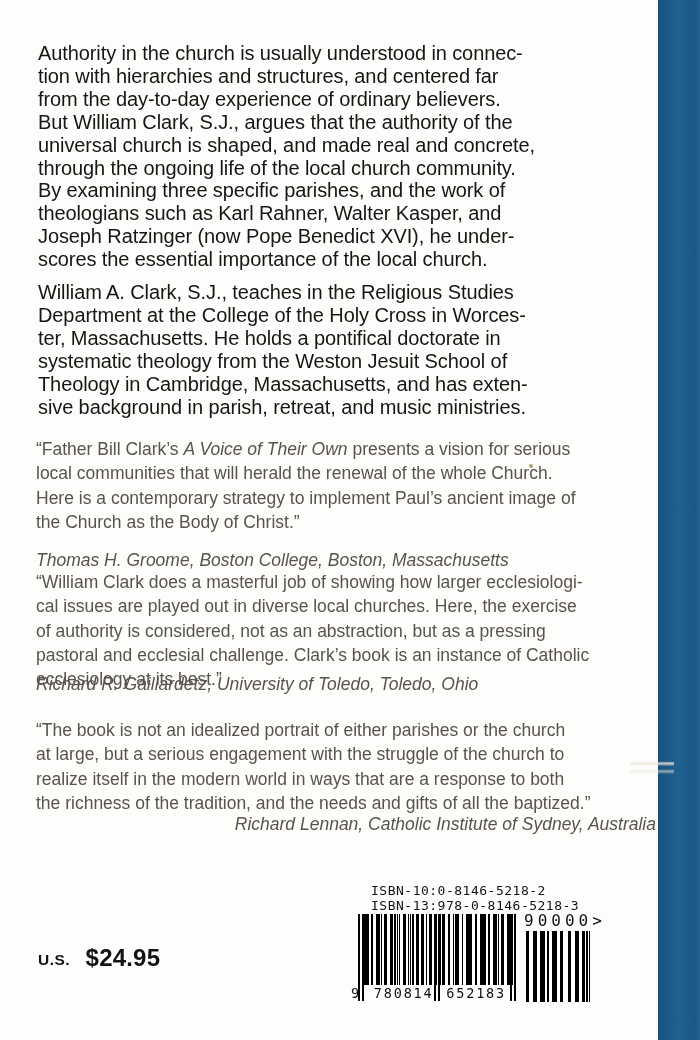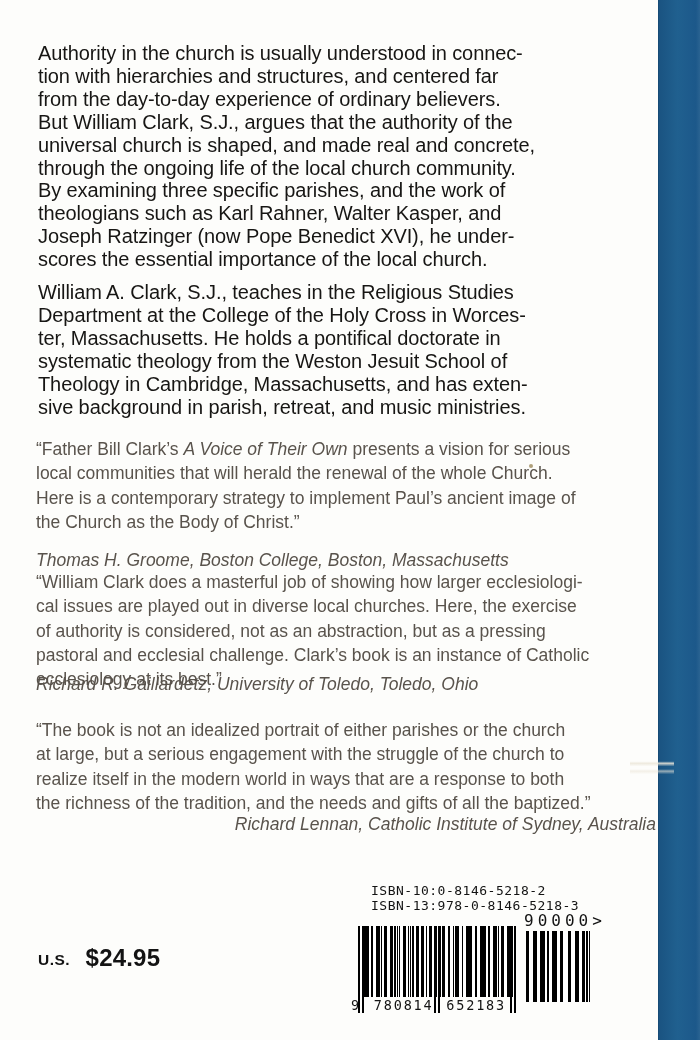--- a/index.html
+++ b/index.html
@@ -37,21 +37,21 @@
   .attr1{top:548px;} .attr2{top:644px;margin-top:28px;} .attr3{top:812px;text-align:right;}
   
   .isbn-block{
     position:absolute;left:371px;top:883px;
     font-family:"DejaVu Sans Mono",monospace;
     font-size:13px;line-height:15px;color:#131313;letter-spacing:0.5px;
     white-space:nowrap;
   }
   
   .barcode{position:absolute;left:352px;top:912px;width:245px;height:92px;}
-  .bc-main{position:absolute;left:6px;top:14px;width:172px;height:90px;}
+  .bc-main{position:absolute;left:6px;top:2px;width:172px;height:90px;}
   .bc-bars{
     position:absolute;left:0;top:0;width:158px;height:71px;background:#fff;
     background-image:
       repeating-linear-gradient(90deg,#000 0 2px,transparent 2px 5px,#000 5px 6px,transparent 6px 9px),
       repeating-linear-gradient(90deg,#000 0 1px,transparent 1px 6px,#000 6px 9px,transparent 9px 13px);
   }
   .bc-digits{
     position:absolute;left:-7px;right:-2px;bottom:2px;height:17px;background:#fdfdfb;
     font-family:"DejaVu Sans Mono",monospace;font-size:13.5px;line-height:17px;
     color:#131313;letter-spacing:1.8px;word-spacing:3px;white-space:nowrap;

